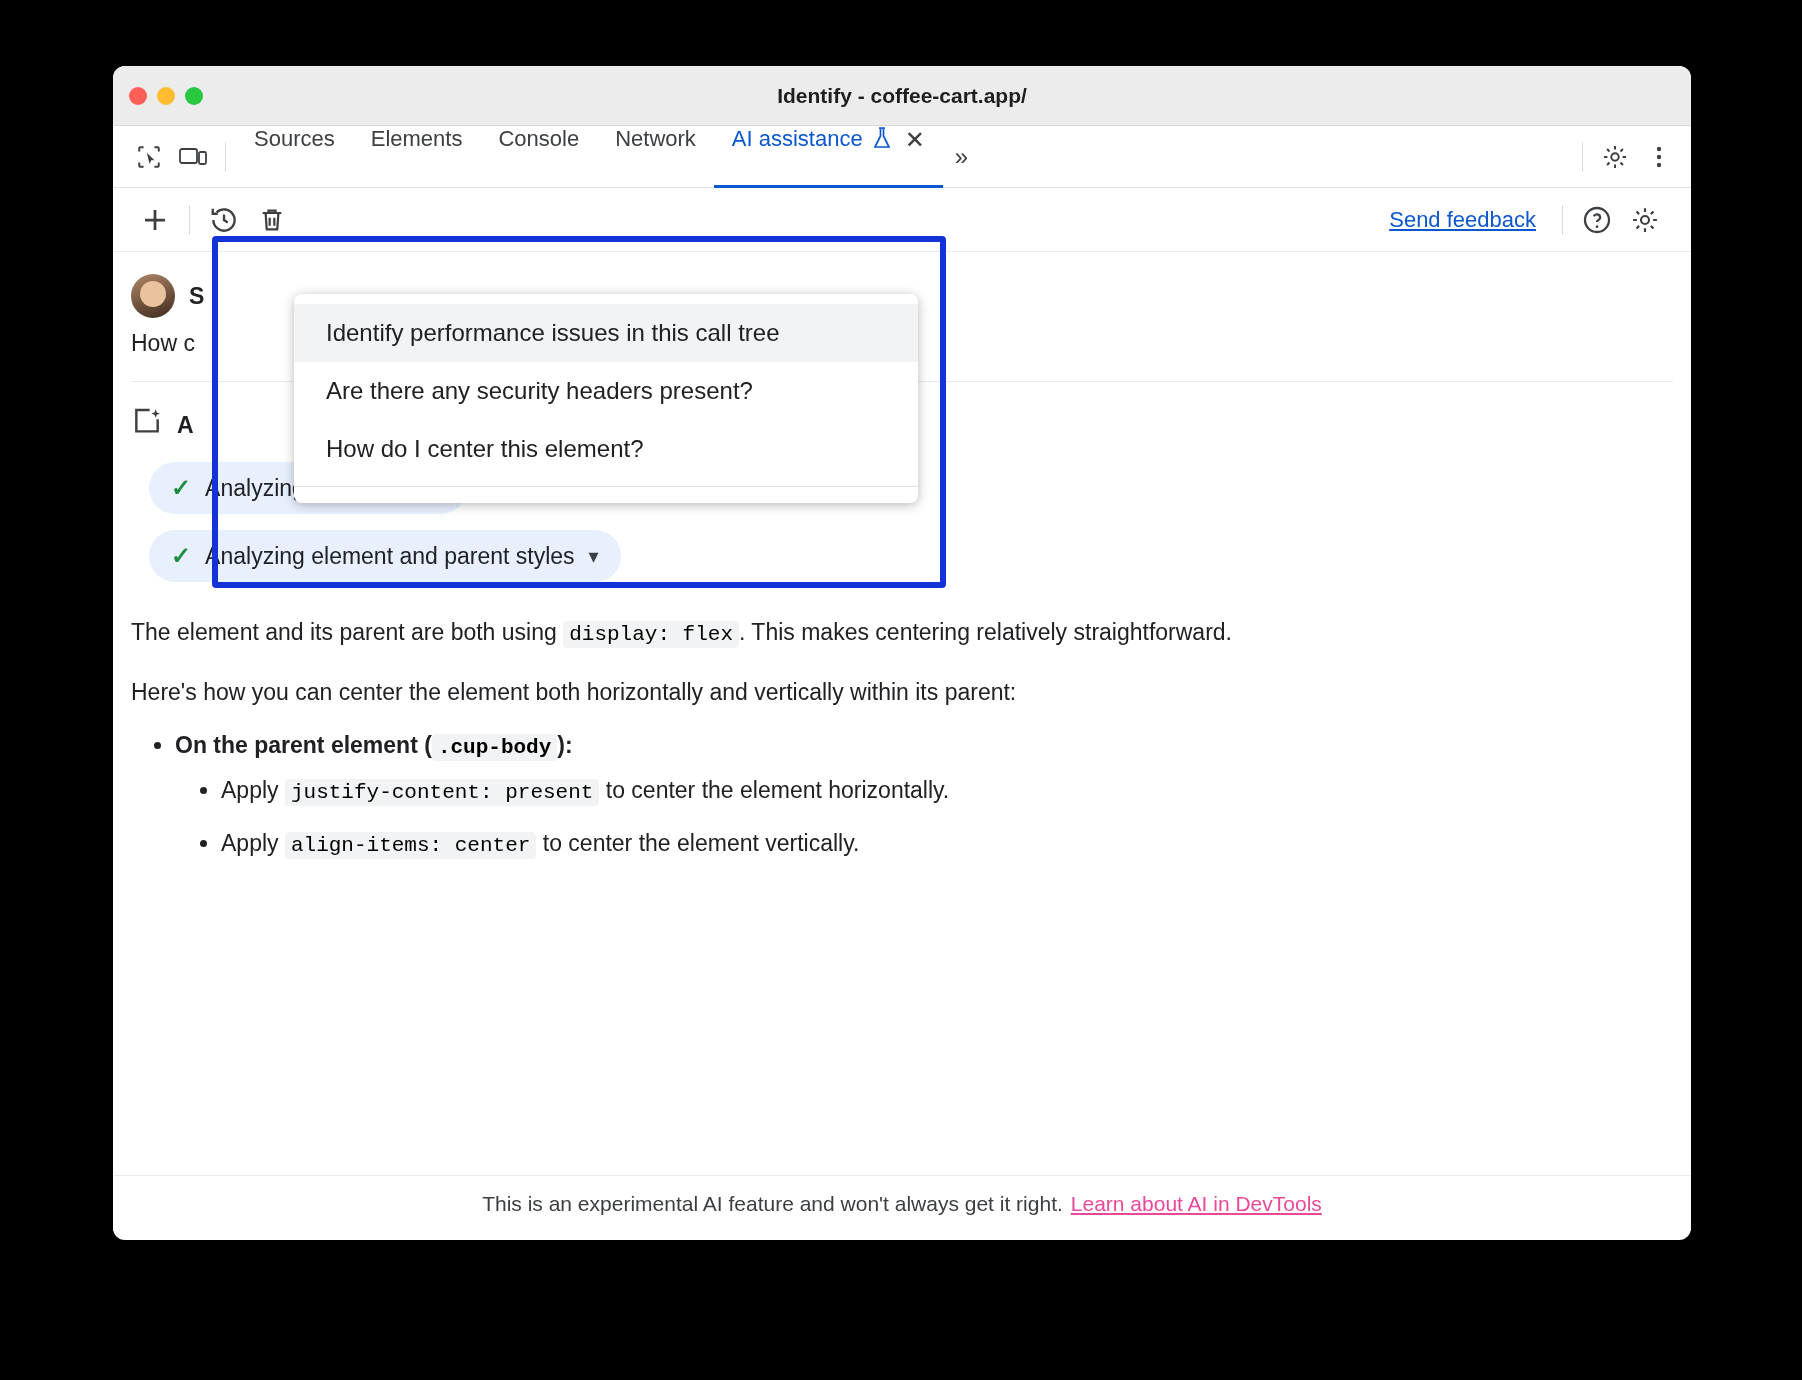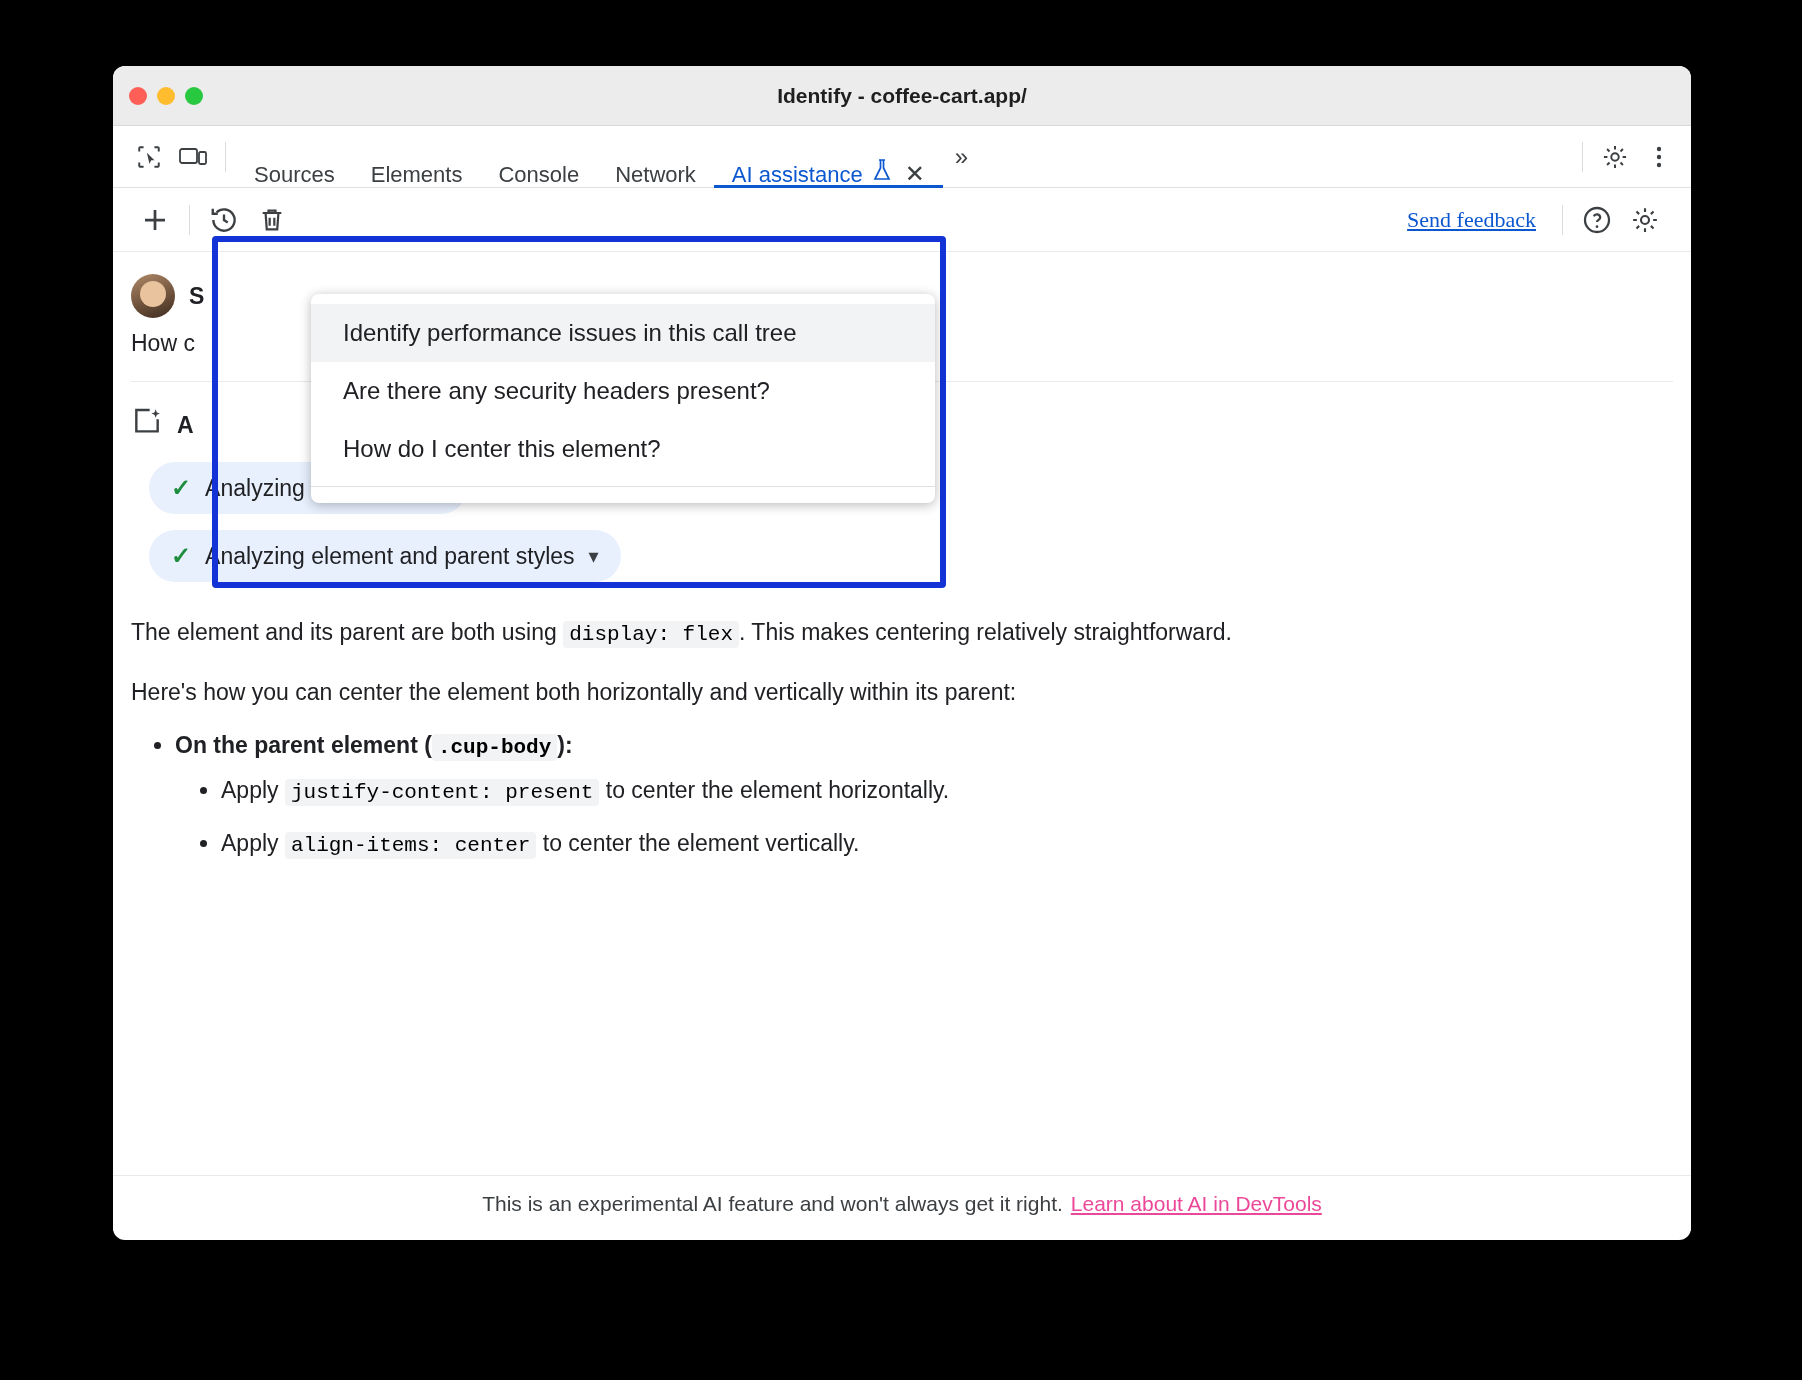--- a/index.html
+++ b/index.html
@@ -50,39 +50,38 @@
   }
   .ticon {
     width: 44px; height: 44px;
     display: flex; align-items: center; justify-content: center;
     color: #3c4043; cursor: default;
   }
   .vsep { width: 1px; height: 30px; background: #dadce0; margin: 0 10px; }
   .tab {
     font-size: 22px; color: #3c4043;
     padding: 0 18px; height: 62px;
-    display: flex; align-items: flex-end; gap: 8px;
+    display: flex; align-items: flex-start; gap: 8px;
     cursor: default; white-space: nowrap;
   }
   .tab.active {
     color: #0b57d0;
     box-shadow: inset 0 -3px 0 #0b57d0;
   }
   .tab .x { font-size: 24px; color: #3c4043; margin-left: 4px; }
   .chev { font-size: 24px; color: #3c4043; padding: 0 12px; }
   .spacer { flex: 1; }
   
   #ai-toolbar {
     height: 64px;
     display: flex; align-items: center;
     padding: 0 22px 0 18px;
     border-bottom: 1px solid #e8eaed;
     background: #fff;
     position: relative;
-    font-family: Liberation Serif, serif;
   }
   .tbtn {
     width: 48px; height: 48px;
     display: flex; align-items: center; justify-content: center;
     color: #3c4043;
   }
   #send-feedback {
     color: #0b57d0; font-size: 22px;
     text-decoration: underline;
     margin-right: 16px;
@@ -147,21 +146,21 @@
     width: 734px; height: 352px;
     border: 6px solid #1a0dab;
     border-color: #1433d6;
     border-radius: 4px;
     pointer-events: none;
     z-index: 40;
   }
   
   #menu {
     position: absolute;
-    left: 198px; top: 228px;
+    left: 181px; top: 228px;
     width: 624px;
     background: #fff;
     border-radius: 8px;
     box-shadow: 0 2px 12px rgba(0,0,0,.28);
     z-index: 50;
     padding: 10px 0 8px 0;
   }
   .mitem {
     font-size: 24px; color: #202124;
     padding: 15px 32px;

